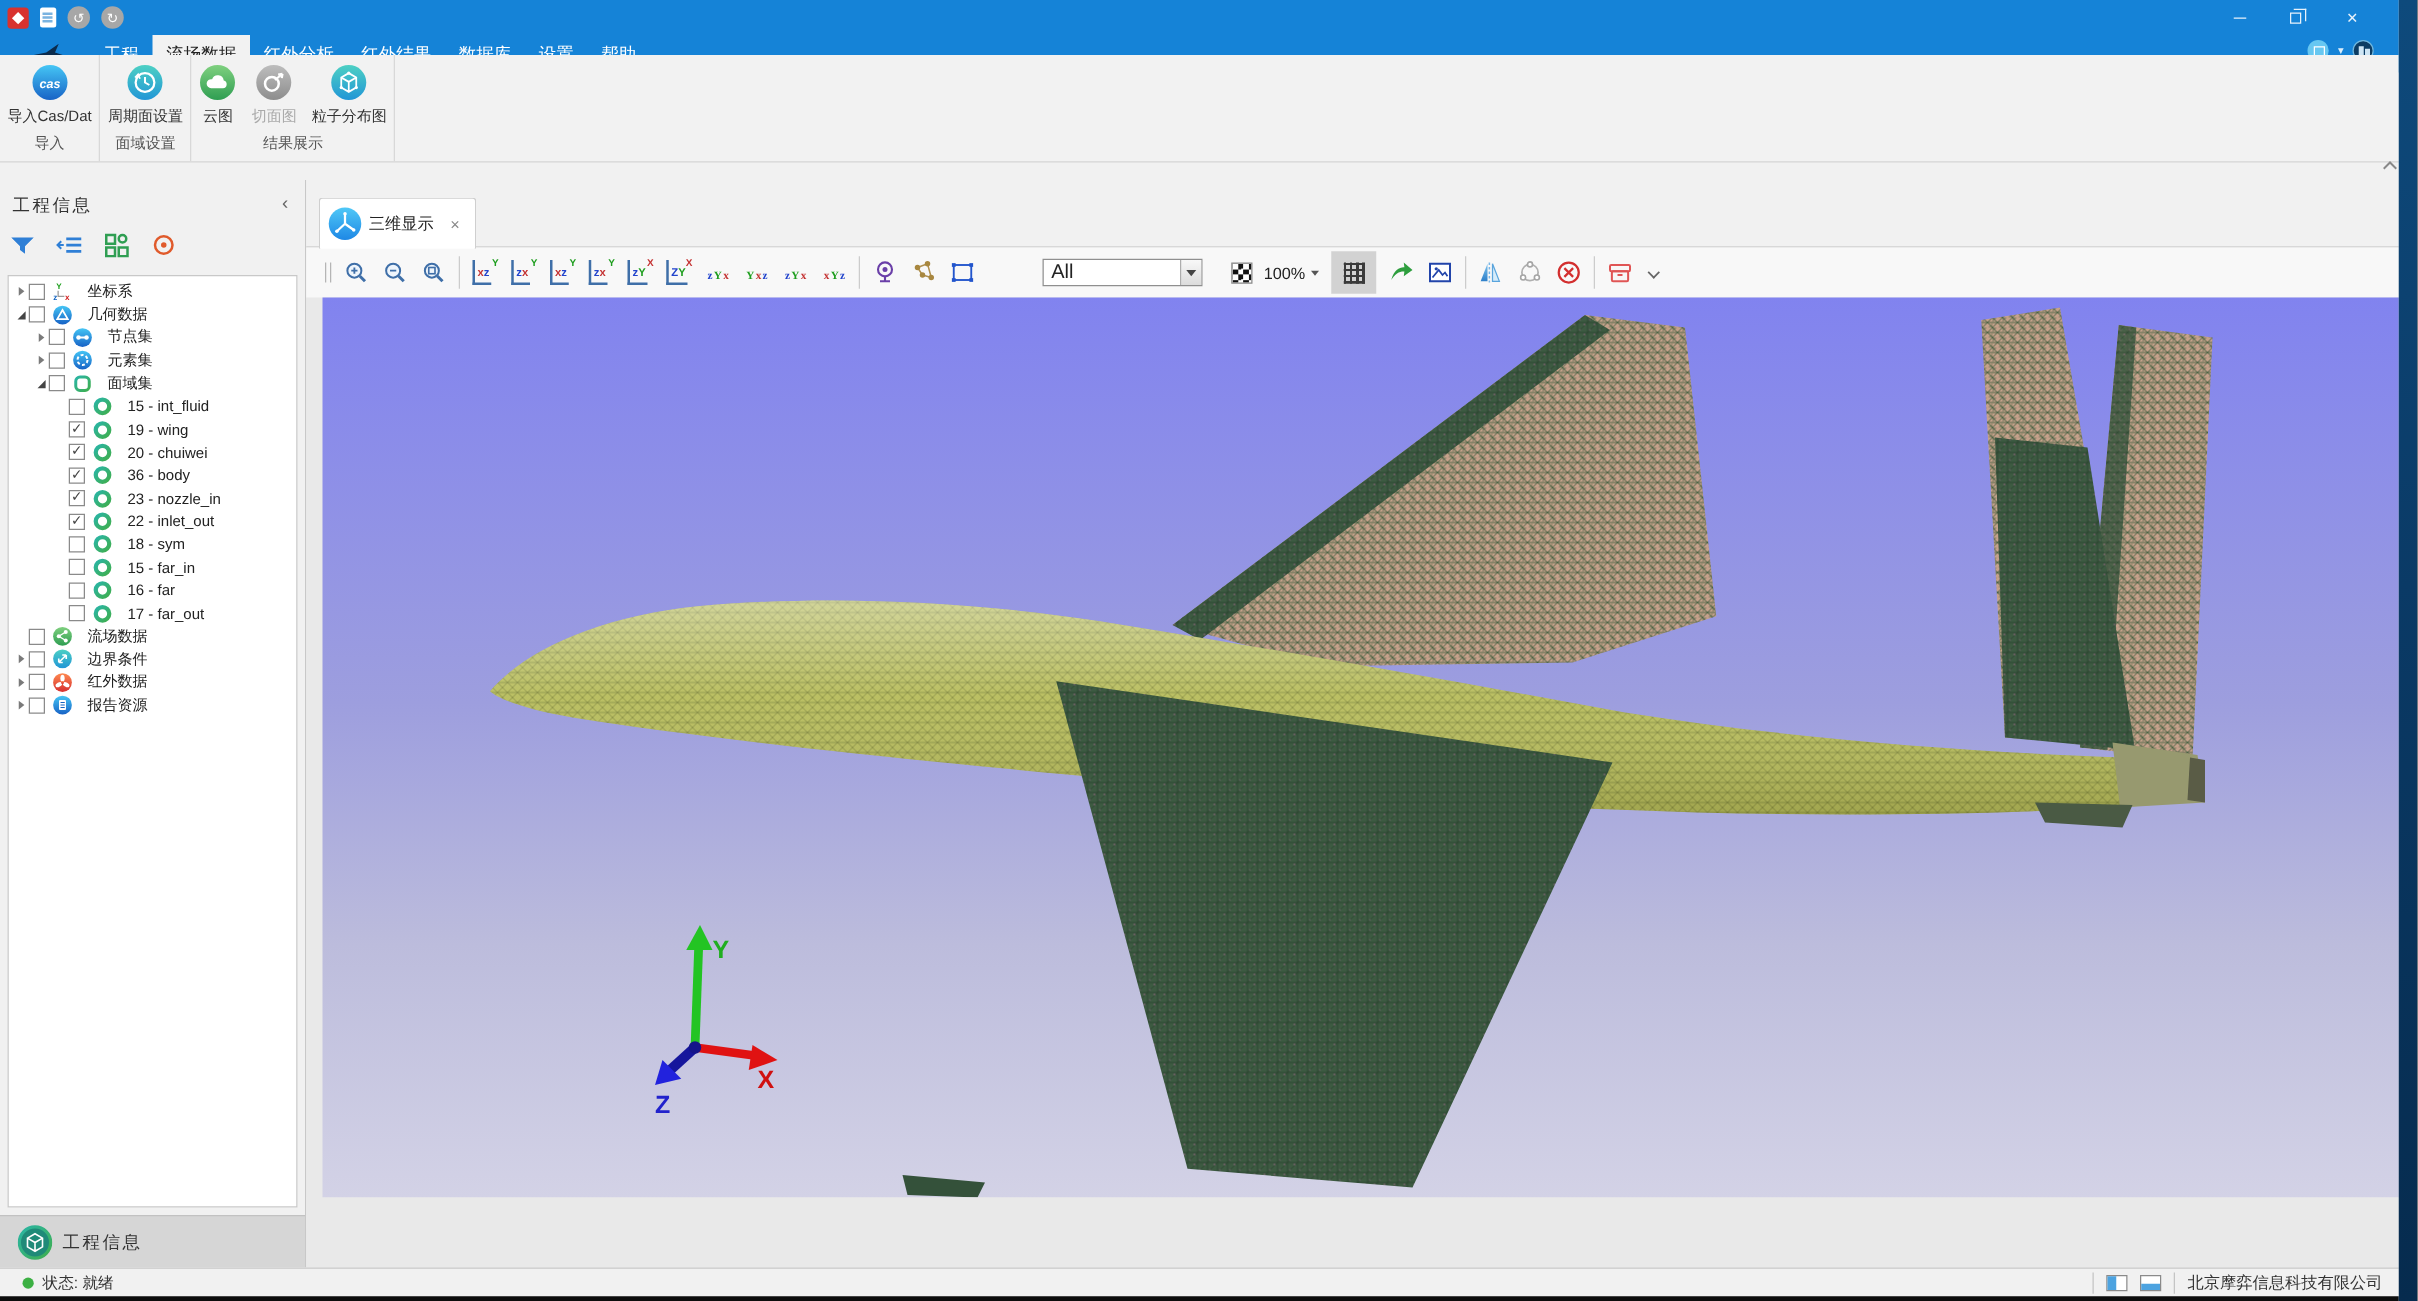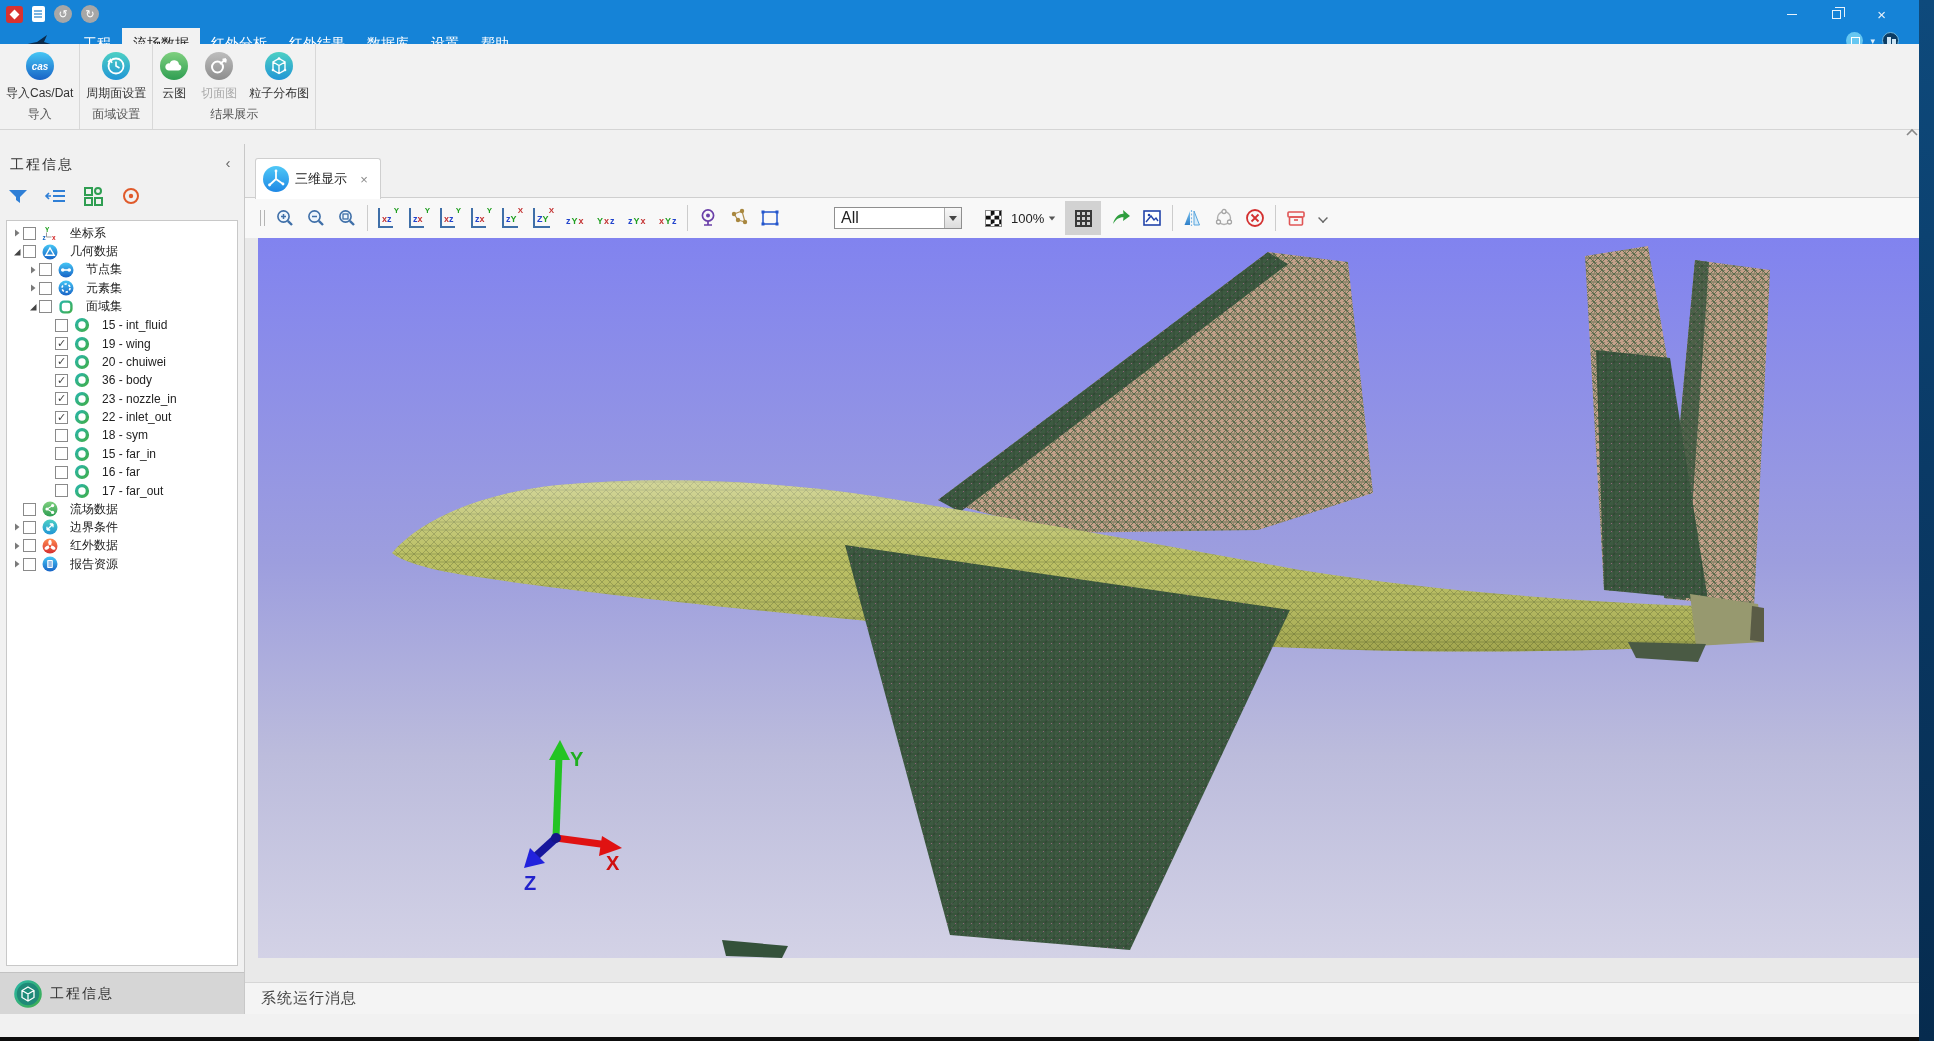--- a/index.html
+++ b/index.html
@@ -99,21 +99,21 @@
 
   
   .vtoolbar { position:absolute; left:0; top:54px; width:1674px; height:40px; background:#f8f8f8;
               display:flex; align-items:center; gap:9px; padding-left:15px; }
   .vt-handle { width:5px; height:16px; border-left:1px solid #b5b5b5; border-right:1px solid #b5b5b5; }
   .vt-btn { width:22px; height:22px; display:flex; align-items:center; justify-content:center; }
   .vt-sep { width:1px; height:26px; background:#cccccc; }
   .axic { width:22px; height:20px; position:relative; font-weight:bold; }
   .axic b { font-size:9px; font-style:normal; position:static; }
   .axic .axrow { position:absolute; left:1px; bottom:0; border-left:2px solid #3f6fa8; border-bottom:2px solid #3f6fa8; padding:0 1px 0 2px; }
-  .axic.iso .axrow { border:none; letter-spacing:1px; }
+  .axic.iso .axrow { border:none; letter-spacing:1px;font-family:Liberation Serif, serif; }
   .axic .sup { position:absolute; right:0; top:-2px; font-size:8px; font-style:normal; font-weight:bold; }
   .vt-combo { width:128px; height:22px; background:#fff; border:1px solid #8f8f8f; margin-left:44px;
               display:flex; align-items:center; position:relative; }
   .vt-combo .cval { font-size:16px; color:#222; padding-left:6px; flex:1; }
   .vt-combo .cbtn { width:17px; height:20px; border-left:1px solid #adadad;
                     background:linear-gradient(180deg,#f8f8f8,#dcdcdc); display:flex; align-items:center; justify-content:center; }
   .tri-down { width:0; height:0; border-left:4px solid transparent; border-right:4px solid transparent; border-top:5px solid #444; }
   .checker { width:17px; height:17px; margin-left:14px;
              background:conic-gradient(#111 90deg,#fff 90deg 180deg,#111 180deg 270deg,#fff 270deg) 0 0/8.5px 8.5px; border:1px solid #888; }
   .zoomlabel { font-size:13px; color:#222; display:flex; align-items:center; gap:4px; }
@@ -766,22 +766,30 @@
             <polygon points="266,630 272,610 287,625" fill="#2222dd"></polygon>
             <circle cx="298" cy="600" r="5" fill="#14148a"></circle>
             <text x="312" y="528" font-size="20" font-weight="bold" fill="#1fae1f">Y</text>
             <text x="348" y="632" font-size="20" font-weight="bold" fill="#d01010">X</text>
             <text x="266" y="652" font-size="20" font-weight="bold" fill="#2222cc">Z</text>
           </g>
         </svg>
       </div>
 
       <div class="below-vp"></div>
-      <div class="message-bar">
-        <span class="txt">系统运行消息</span>
-      </div>
     </div>
   </div>
 
+  <div class="statusbar">
+    <span class="st-dot"></span>
+    <span class="st-text">状态: 就绪</span>
+    <span class="st-right">
+      <span class="st-vsep"></span>
+      <span class="lay-ic left"></span>
+      <span class="lay-ic bottom"></span>
+      <span class="st-vsep"></span>
+      <span class="st-company">北京摩弈信息科技有限公司</span>
+    </span>
+  </div>
 
   <div class="black-bar"></div>
   <div class="desktop-strip"></div>
 </div>
 
 </body></html>

